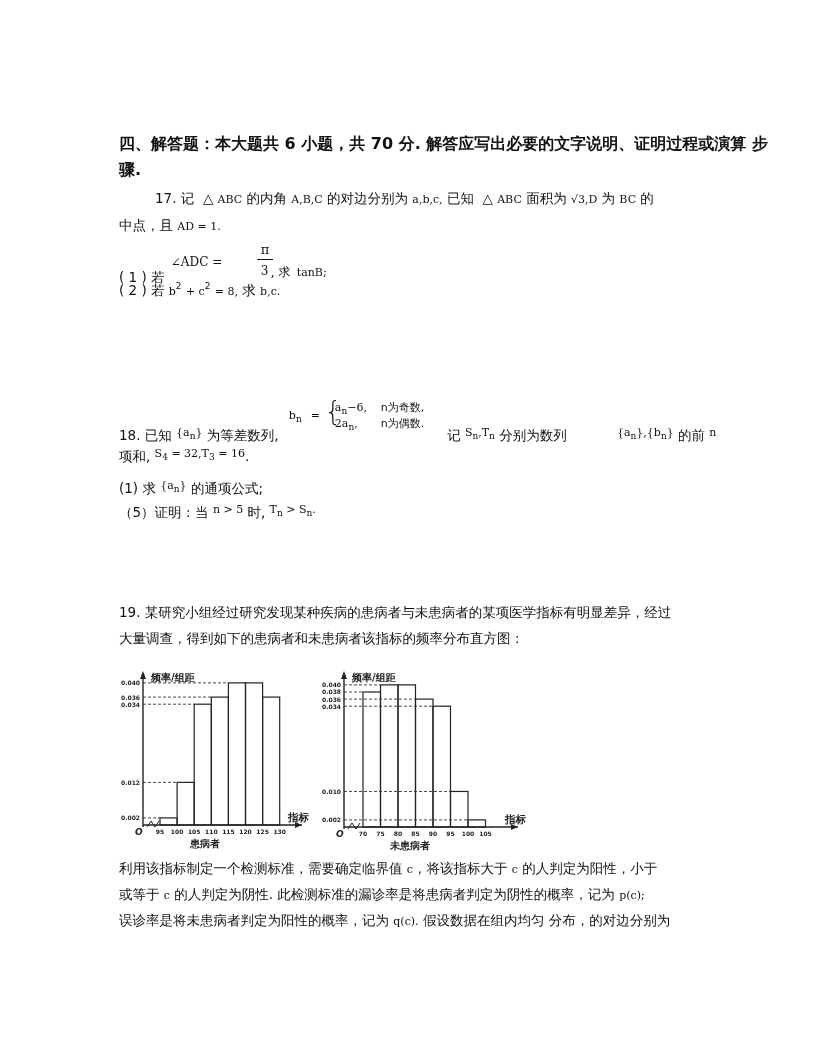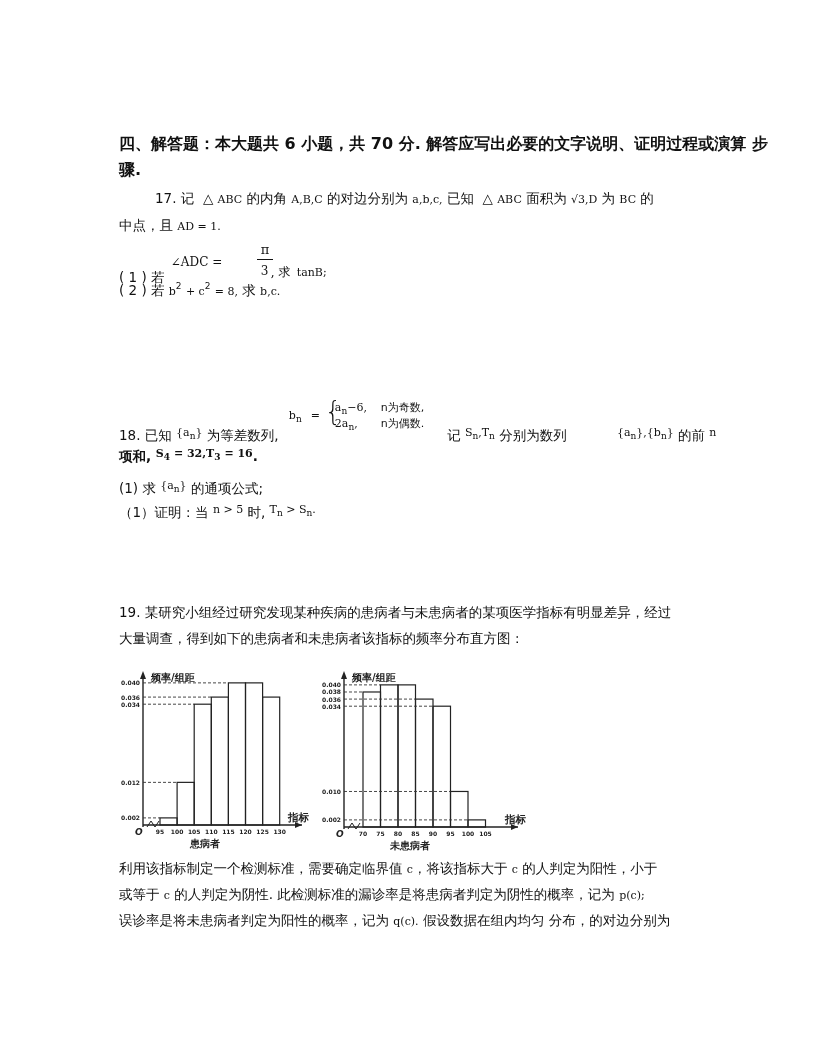--- a/index.html
+++ b/index.html
@@ -77,31 +77,31 @@
     <span class="math small" style="position:absolute; left:52px; top:-6px;"><span>2a</span><span class="sub">n</span><span>,</span></span>
     <span class="small" style="position:absolute; left:98px; top:-6px;">n为偶数.</span>
   </span>
   <span>记</span>
   <span class="math small" style="vertical-align:4px;"><span>S</span><span class="sub">n</span>,<span>T</span><span class="sub">n</span></span>
   <span>分别为数列</span>
   <span class="math small" style="vertical-align:4px;margin-left:46px;"><span>{a</span><span class="sub">n</span><span>}</span>,{b<span class="sub">n</span><span>}</span></span>
   <span>的前</span>
   <span class="math small" style="vertical-align:4px;">n</span>
 </div>
-<div class="line" style="top:444px;font-weight:bold;">
+<div class="line" style="top:444px;">
   <span>项和,</span>
   <span class="math small" style="vertical-align:4px;"><span>S</span><span class="sub">4</span> <span>= 32,</span><span>T</span><span class="sub">3</span> <span>= 16</span></span><span>.</span>
 </div>
 <div class="line" style="top:476px;text-align:right;">
   <span>(1) 求</span>
   <span class="math small" style="vertical-align:4px;"><span>{a</span><span class="sub">n</span><span>}</span></span>
   <span>的通项公式;</span>
 </div>
 <div class="line" style="top:500px;">
-  <span>（1）证明：当</span>
+  <span>（5）证明：当</span>
   <span class="math small" style="vertical-align:4px;">n &gt; 5</span>
   <span>时,</span>
   <span class="math small" style="vertical-align:4px;"><span>T</span><span class="sub">n</span> <span>&gt;</span> <span>S</span><span class="sub">n</span>.</span>
 </div>
 
 <div class="line" style="top:602px;">19. 某研究小组经过研究发现某种疾病的患病者与未患病者的某项医学指标有明显差异，经过</div>
 <div class="line" style="top:628px;">大量调查，得到如下的患病者和未患病者该指标的频率分布直方图：</div>
 
 <svg class="chart" id="chart0" style="left:110px; top:665px;" width="205" height="190" viewBox="0 0 205 190">
     <line x1="33" y1="162" x2="33" y2="10" stroke="#222" stroke-width="1.4"></line>

